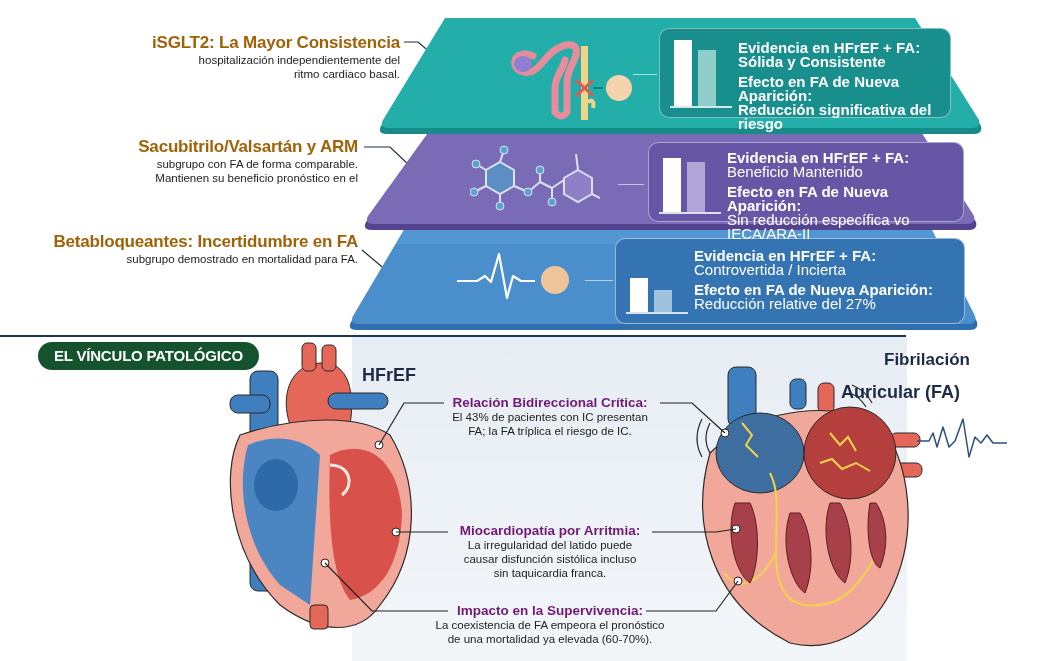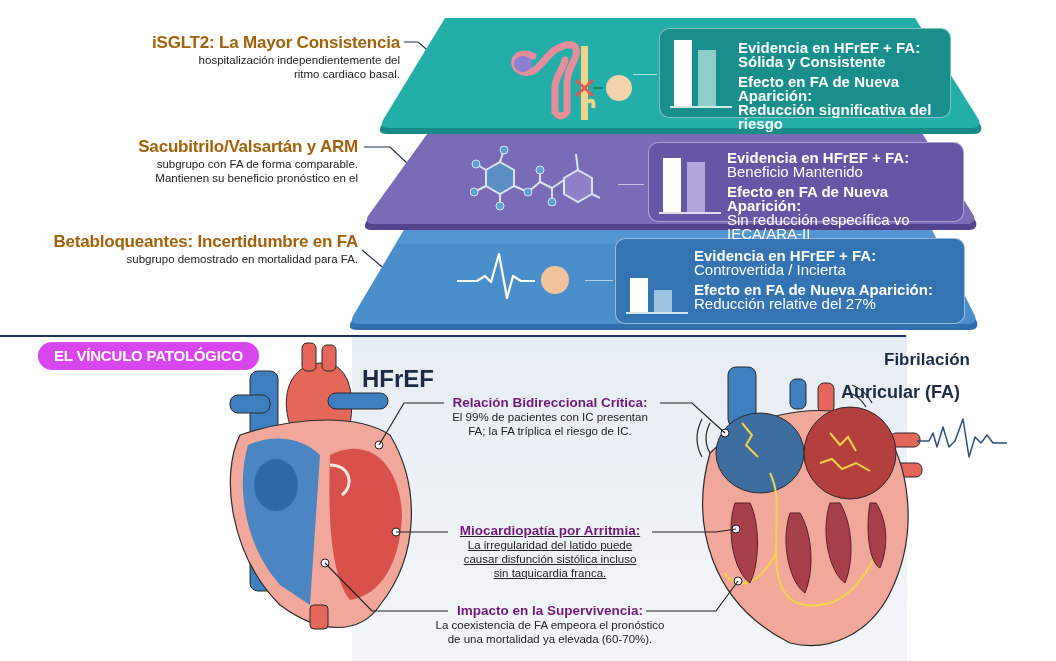--- a/index.html
+++ b/index.html
@@ -17,21 +17,21 @@
   .panel { position: absolute; border-radius: 10px; }
   .panel .bars { position: absolute; left: 12px; bottom: 9px; width: 56px; height: 72px; }
   .panel .bars .bar { position: absolute; bottom: 2px; width: 18px; }
   .panel .bars .base { position: absolute; bottom: 0; left: -2px; width: 62px; height: 2px; background: rgba(255,255,255,0.8); }
   .panel .txt { position: absolute; left: 78px; top: 10px; color: #fff; font-size: 15px; line-height: 14px; }
   .panel .txt .h { font-weight: bold; }
   .panel .txt .g { margin-bottom: 6px; }
 
   .bottom-area { position: absolute; left: 0; top: 335px; width: 1056px; height: 326px; }
   .bottom-bg { position: absolute; left: 352px; top: 0; width: 555px; height: 326px; background: linear-gradient(180deg,#e6edf3,#f3f6f9); }
-  .section-pill { position: absolute; left: 38px; top: 7px; height: 28px; padding: 0 16px; background: #d946ef; color: #fff; border-radius: 14px; font-weight: bold; font-size: 15px; line-height: 28px; letter-spacing: -0.2px; }
+  .section-pill { position: absolute; left: 38px; top: 7px; height: 28px; padding: 0 16px; background: #14532d; color: #fff; border-radius: 14px; font-weight: bold; font-size: 15px; line-height: 28px; letter-spacing: -0.2px; }
   .hline { position: absolute; left: 0; top: 0; width: 906px; height: 2px; background: #1d3557; }
 
   .callout { position: absolute; text-align: center; color: #222; }
   .callout .t { font-weight: bold; font-size: 13.5px; color: #701a75; }
   .callout .d { font-size: 11.5px; line-height: 14px; }
 
   .heart-title { position: absolute; font-weight: bold; color: #1d2b45; }
 </style>
 </head>
 <body>
@@ -200,21 +200,21 @@
     <path d="M60,100 C40,140 50,220 100,270 C140,300 180,300 200,270 C240,220 240,150 210,100 C180,80 120,80 60,100 Z" fill="#f1a89a" stroke="#2a2a2a" stroke-width="1.2"></path>
     <path d="M68,110 C56,150 64,210 100,250 L130,270 L140,120 C120,100 90,100 68,110 Z" fill="#4b86c2"></path>
     <path d="M150,120 C190,100 220,130 222,180 C220,230 200,260 170,265 C150,240 148,180 150,120 Z" fill="#d8514a"></path>
     <ellipse cx="96" cy="150" rx="22" ry="26" fill="#2f6aa8"></ellipse>
     <path d="M150,130 C170,130 175,150 162,160" fill="none" stroke="#f6e8e0" stroke-width="3"></path>
     <circle cx="199" cy="110" r="4" fill="#fff" stroke="#222"></circle>
     <circle cx="216" cy="197" r="4" fill="#fff" stroke="#222"></circle>
     <circle cx="145" cy="228" r="4" fill="#fff" stroke="#222"></circle>
     <rect x="130" y="270" width="18" height="24" rx="4" fill="#e4675a" stroke="#2a2a2a" stroke-width="1"></rect>
   </svg>
-  <div class="heart-title" style="left:362px; top:30px; font-size:24px;">HFrEF</div>
+  <div class="heart-title" style="left:362px; top:30px; font-size:18px;">HFrEF</div>
 
   <svg width="260" height="300" style="position:absolute; left:680px; top:18px;">
     <rect x="48" y="14" width="28" height="60" rx="8" fill="#3f7fc0" stroke="#2a2a2a" stroke-width="1"></rect>
     <rect x="110" y="26" width="16" height="30" rx="6" fill="#3f7fc0" stroke="#2a2a2a" stroke-width="1"></rect>
     <rect x="138" y="30" width="16" height="30" rx="6" fill="#e4675a" stroke="#2a2a2a" stroke-width="1"></rect>
     <rect x="210" y="80" width="30" height="14" rx="6" fill="#e4675a" stroke="#2a2a2a" stroke-width="1"></rect>
     <rect x="214" y="110" width="28" height="14" rx="6" fill="#e4675a" stroke="#2a2a2a" stroke-width="1"></rect>
     <path d="M30,100 C10,170 30,250 110,290 C150,300 190,280 210,240 C240,180 230,110 200,70 C160,50 80,50 30,100 Z" fill="#f1a89a" stroke="#2a2a2a" stroke-width="1.2"></path>
     <ellipse cx="80" cy="100" rx="44" ry="40" fill="#3e6ea0" stroke="#2a2a2a" stroke-width="1"></ellipse>
     <ellipse cx="170" cy="100" rx="46" ry="46" fill="#b53f3c" stroke="#2a2a2a" stroke-width="1"></ellipse>
@@ -250,25 +250,25 @@
     <polyline points="379,110 404,68 444,68" fill="none" stroke="#222" stroke-width="1.2"></polyline>
     <polyline points="660,68 692,68 725,98" fill="none" stroke="#222" stroke-width="1.2"></polyline>
     <polyline points="396,197 448,197" fill="none" stroke="#222" stroke-width="1.2"></polyline>
     <polyline points="652,197 716,197 736,194" fill="none" stroke="#222" stroke-width="1.2"></polyline>
     <polyline points="325,228 372,276 448,276" fill="none" stroke="#222" stroke-width="1.2"></polyline>
     <polyline points="646,276 716,276 738,246" fill="none" stroke="#222" stroke-width="1.2"></polyline>
   </svg>
 
   <div class="callout" style="left:430px; top:60px; width:240px;">
     <div class="t">Relación Bidireccional Crítica:</div>
-    <div class="d">El 99% de pacientes con IC presentan</div>
+    <div class="d">El 43% de pacientes con IC presentan</div>
     <div class="d">FA; la FA tríplica el riesgo de IC.</div>
   </div>
 
-  <div class="callout" style="left:440px; top:188px; width:220px;text-decoration:underline;">
+  <div class="callout" style="left:440px; top:188px; width:220px;">
     <div class="t">Miocardiopatía por Arritmia:</div>
     <div class="d">La irregularidad del latido puede</div>
     <div class="d">causar disfunción sistólica incluso</div>
     <div class="d">sin taquicardia franca.</div>
   </div>
 
   <div class="callout" style="left:420px; top:268px; width:260px;">
     <div class="t">Impacto en la Supervivencia:</div>
     <div class="d">La coexistencia de FA empeora el pronóstico</div>
     <div class="d">de una mortalidad ya elevada (60-70%).</div>

